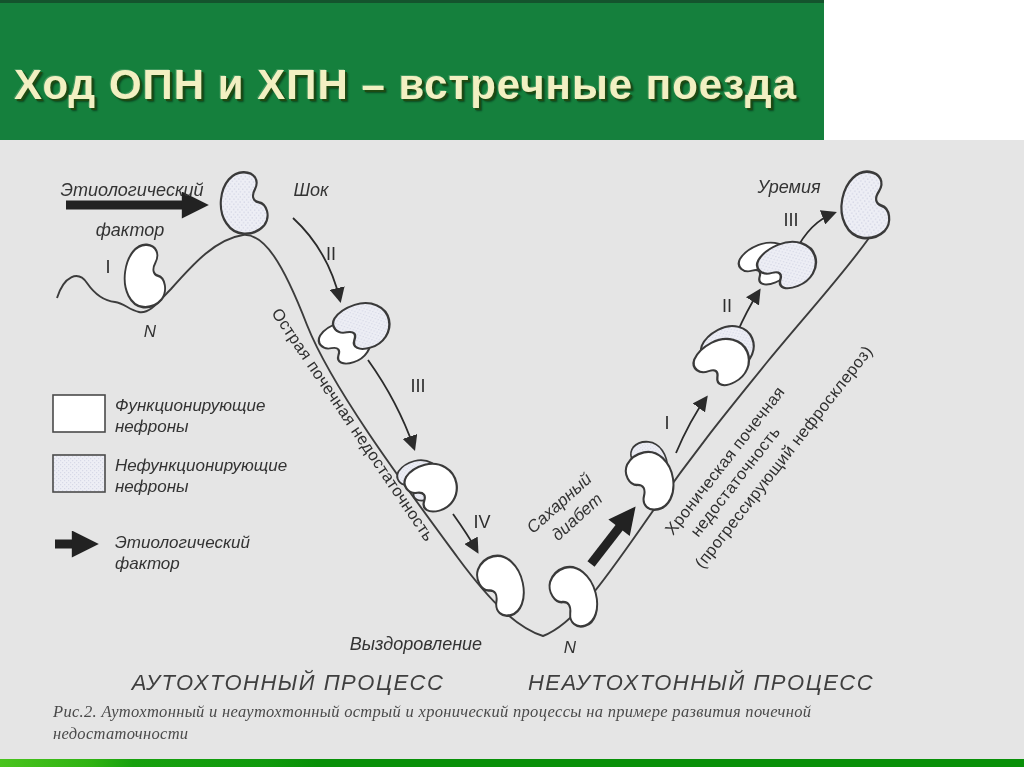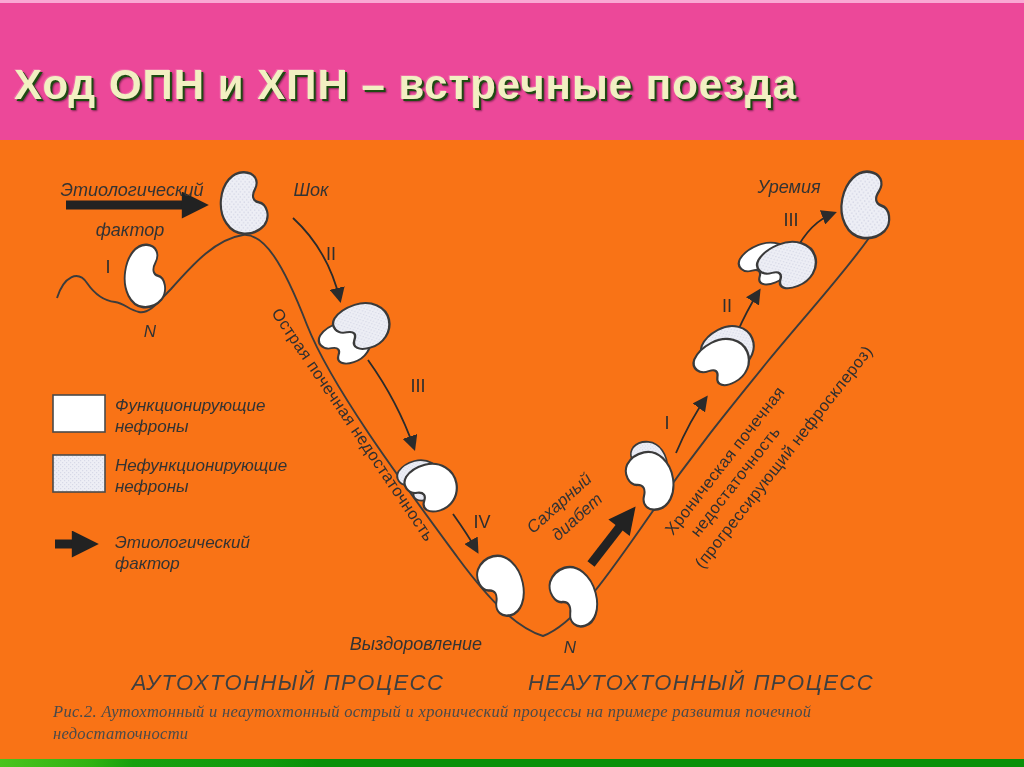--- a/index.html
+++ b/index.html
@@ -1,31 +1,31 @@
 <!DOCTYPE html>
 <html><head>
 <meta charset="utf-8">
 <style>
   html,body{margin:0;padding:0;}
   body{
     width:1024px;height:767px;position:relative;overflow:hidden;
     background:#ffffff;font-family:"Liberation Sans",sans-serif;
   }
   .header{
-    position:absolute;left:0;top:0;width:1024px;height:140px;
-    background:#ec4899;border-top:3px solid #f9a8d4;box-sizing:border-box;
+    position:absolute;left:0;top:0;width:824px;height:140px;
+    background:#15803d;border-top:3px solid #14532d;box-sizing:border-box;
   }
   .slide-title{
     position:absolute;left:14px;top:58px;margin:0;
     font-size:42px;font-weight:bold;letter-spacing:1px;
     color:#f2f0c2;
     text-shadow:2px 2px 0 #1e4b12, 3px 3px 2px rgba(0,0,0,.45), -1px -1px 0 rgba(255,255,240,.18);
     white-space:nowrap;
   }
-  .canvas{position:absolute;left:0;top:140px;width:1024px;height:619px;background:#f97316;}
+  .canvas{position:absolute;left:0;top:140px;width:1024px;height:619px;background:#e5e5e5;}
   .bottom-bar{
     position:absolute;left:0;top:759px;width:1024px;height:8px;
     background:linear-gradient(90deg,#4ac41e 0%,#2fb212 9%,#17a00e 13%,#0f9a0c 26%,#089008 31%,#089008 100%);
   }
   svg text{fill:#333333;}
   .lbl{font-size:18px;font-style:italic;}
   .lbl-sm{font-size:17px;font-style:italic;}
   .stage{font-size:18px;font-style:normal;fill:#2e2e2e;}
   .slope-text{font-size:16.5px;letter-spacing:.4px;fill:#2f2f2f;}
   .process{font-size:22px;font-style:italic;letter-spacing:1.5px;fill:#3f3f3f;}

